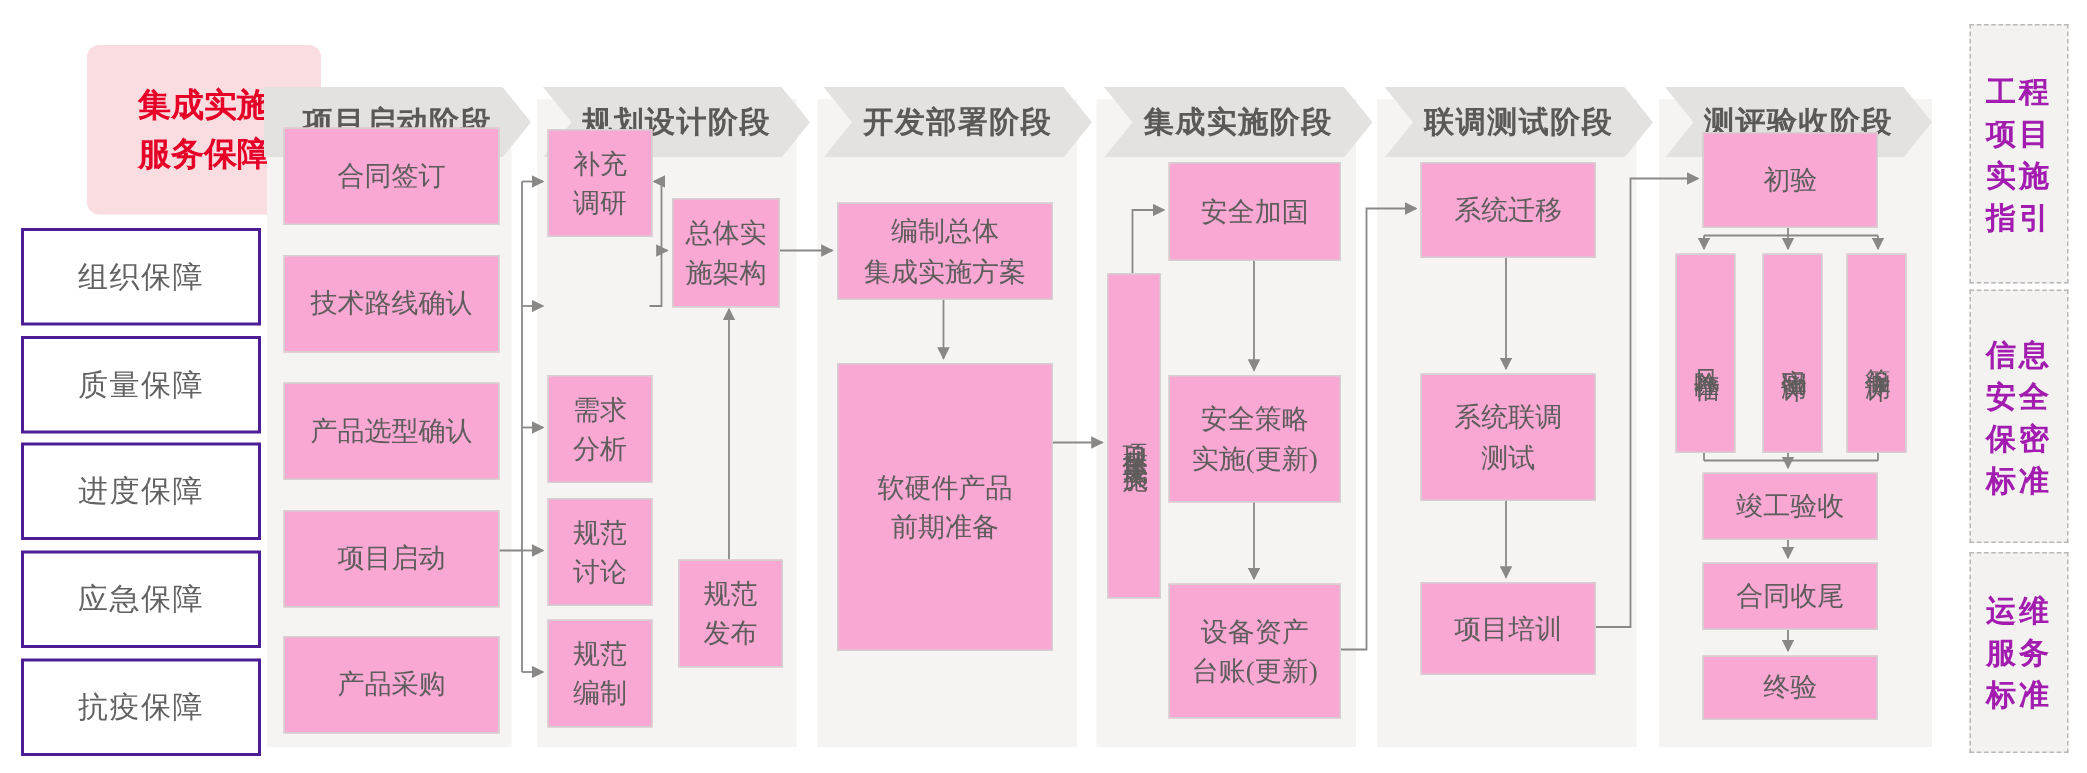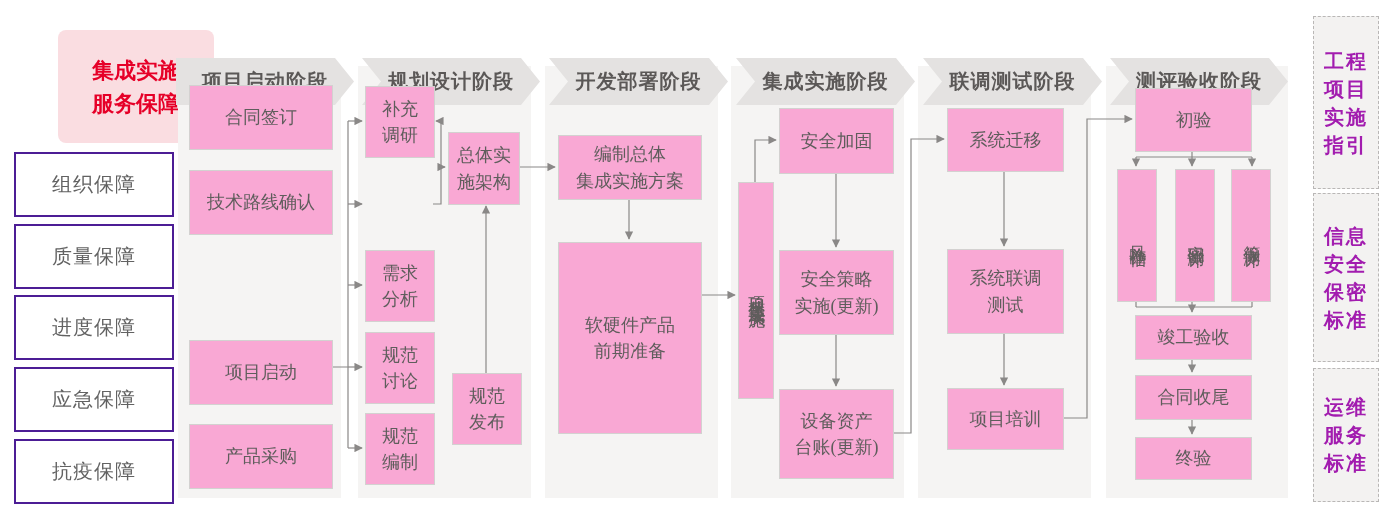--- a/index.html
+++ b/index.html
@@ -99,20 +99,21 @@
       <path d="M1252,157 V166" marker-end="url(#arr)"></path>
       <path d="M1136,300 V307 M1252,300 V307 M1136,307 H1252"></path>
       <path d="M1192,300 V312" marker-end="url(#arr)"></path>
       <path d="M1192,358 V372" marker-end="url(#arr)"></path>
       <path d="M1192,418 V434" marker-end="url(#arr)"></path>
     </g>
   </svg>
 
   <div class="box" style="left:189px;top:85px;width:142px;height:63px">合同签订</div>
   <div class="box" style="left:189px;top:170px;width:142px;height:63px">技术路线确认</div>
+  <div class="box" style="left:189px;top:255px;width:142px;height:63px">产品选型确认</div>
   <div class="box" style="left:189px;top:340px;width:142px;height:63px">项目启动</div>
   <div class="box" style="left:189px;top:424px;width:142px;height:63px">产品采购</div>
 
   <div class="box" style="left:365px;top:86px;width:68px;height:70px">补充
 调研</div>
   <div class="box" style="left:365px;top:250px;width:68px;height:70px">需求
 分析</div>
   <div class="box" style="left:365px;top:332px;width:68px;height:70px">规范
 讨论</div>
   <div class="box" style="left:365px;top:413px;width:68px;height:70px">规范

